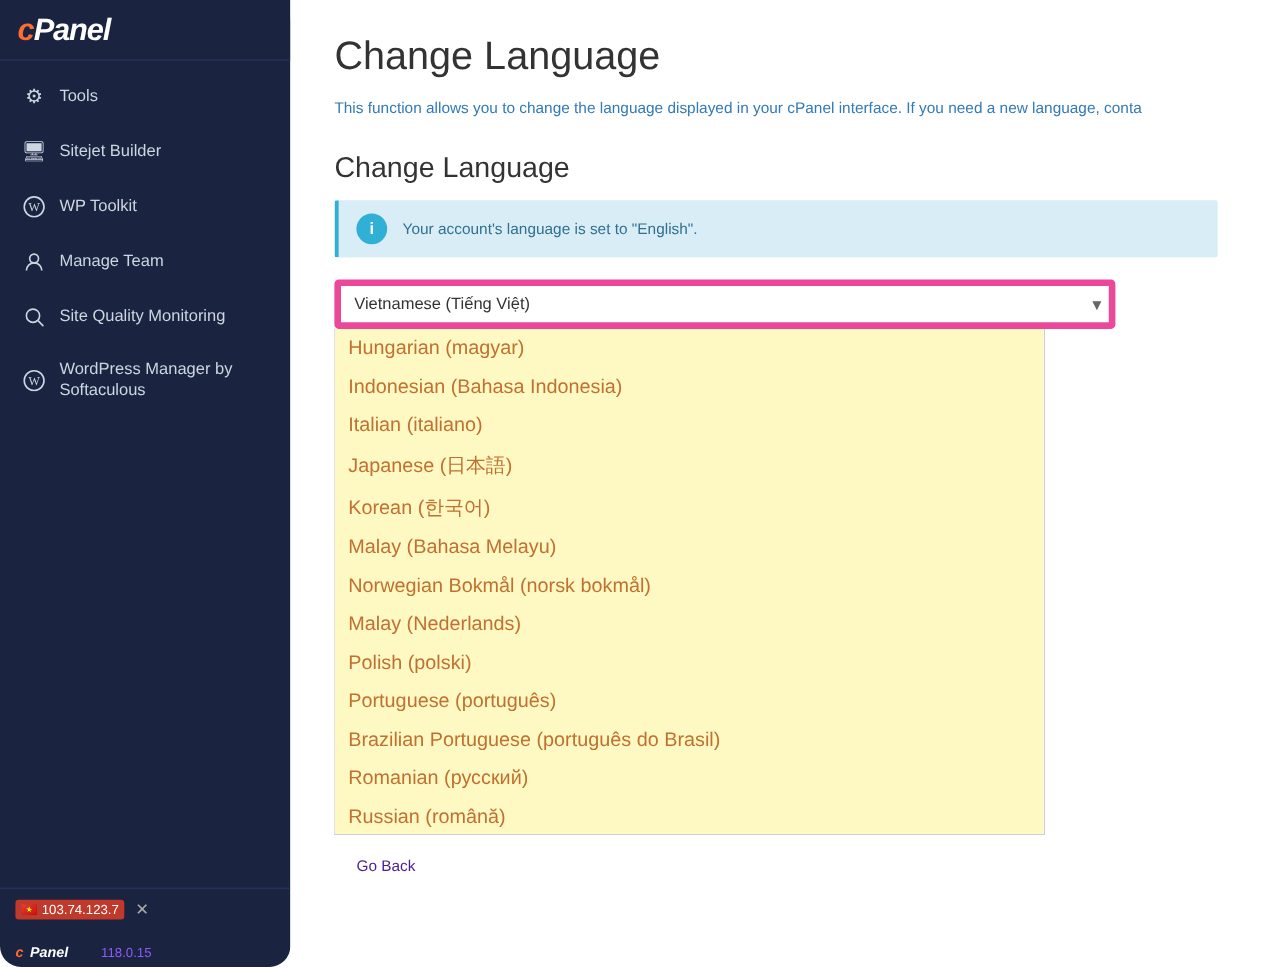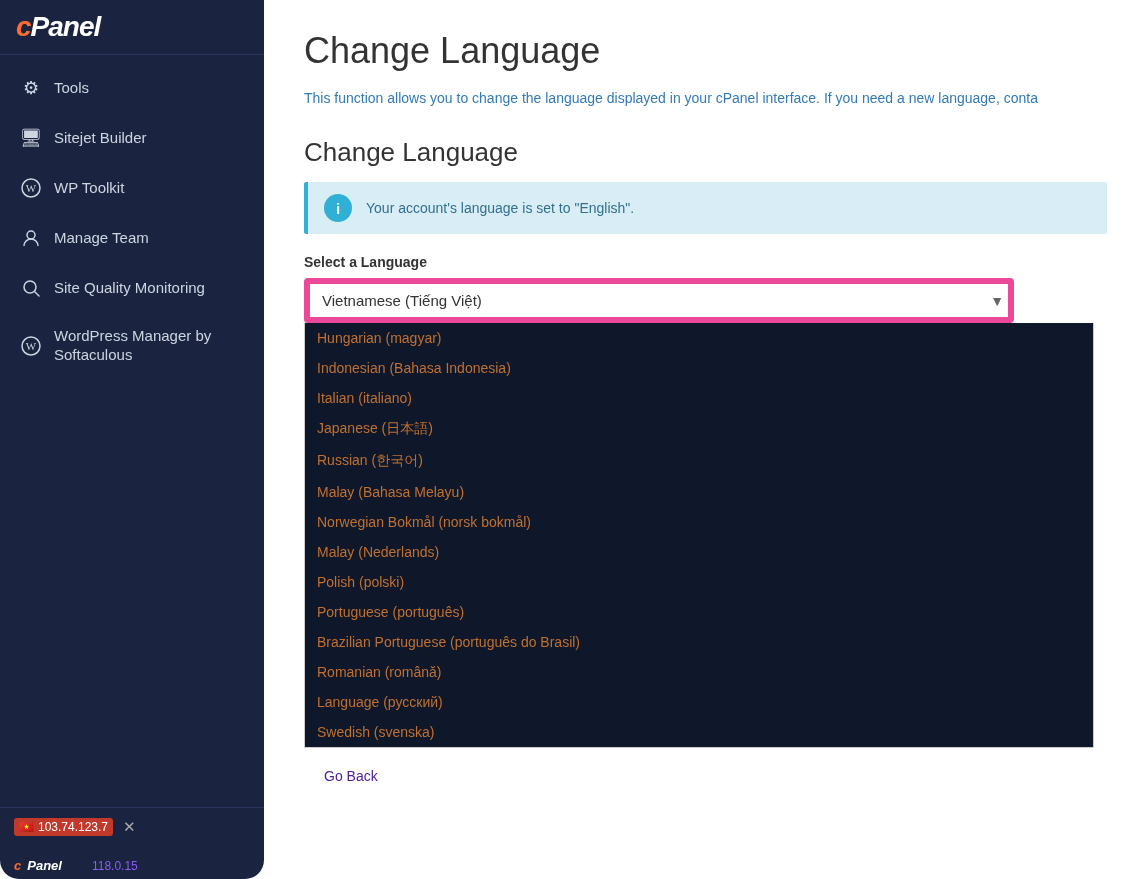--- a/index.html
+++ b/index.html
@@ -191,27 +191,27 @@
       position: absolute;
       right: 10px;
       top: 50%;
       transform: translateY(-50%);
       color: #666;
       pointer-events: none;
       font-size: 14px;
     }
 
     .dropdown-list {
-      width: 790px;
+      width: 646px;
       border: 1px solid #ccc;
       border-top: none;
-      background: #0f172a;
+      background: #fef9c3;
       max-height: 460px;
       overflow-y: scroll;
-      font-size: 14px;
+      font-size: 18px;
     }
 
     .dropdown-item {
       padding: 7px 12px;
       color: #c07030;
       cursor: pointer;
     }
 
     .go-back-link {
       color: #4c1d95;
@@ -301,39 +301,38 @@
 
   <p class="info-text">This function allows you to change the language displayed in your cPanel interface. If you need a new language, conta</p>
 
   <h2 class="section-title">Change Language</h2>
 
   <div class="alert-info">
     <div class="alert-icon">i</div>
     <span class="alert-text">Your account's language is set to "English".</span>
   </div>
 
-  <p class="select-label">Select a Language</p>
 
   <div class="lang-select-wrapper">
     <select class="lang-select" id="lang-select">
     <option value="hu">Hungarian (magyar)</option><option value="id">Indonesian (Bahasa Indonesia)</option><option value="it">Italian (italiano)</option><option value="ja">Japanese (日本語)</option><option value="ko">Korean (한국어)</option><option value="ms">Malay (Bahasa Melayu)</option><option value="nb">Norwegian Bokmål (norsk bokmål)</option><option value="nl">Dutch (Nederlands)</option><option value="pl">Polish (polski)</option><option value="pt">Portuguese (português)</option><option value="pt-br">Brazilian Portuguese (português do Brasil)</option><option value="ro">Romanian (română)</option><option value="ru">Russian (русский)</option><option value="sv">Swedish (svenska)</option><option value="th">Thai (ไทย)</option><option value="tr">Turkish (Türkçe)</option><option value="uk">Ukrainian (українська)</option><option value="vi" selected="">Vietnamese (Tiếng Việt)</option><option value="zh">Chinese (中文)</option><option value="zh-tw">Chinese (Taiwan) (中文（台灣）)</option></select>
     <span class="select-arrow">▼</span>
   </div>
 
   <div class="dropdown-list" id="dropdown-list">
   <div class="dropdown-item">Hungarian (magyar)</div>
       <div class="dropdown-item">Indonesian (Bahasa Indonesia)</div>
       <div class="dropdown-item">Italian (italiano)</div>
       <div class="dropdown-item">Japanese (日本語)</div>
-      <div class="dropdown-item">Russian (한국어)</div>
+      <div class="dropdown-item">Korean (한국어)</div>
       <div class="dropdown-item">Malay (Bahasa Melayu)</div>
       <div class="dropdown-item">Norwegian Bokmål (norsk bokmål)</div>
       <div class="dropdown-item">Malay (Nederlands)</div>
       <div class="dropdown-item">Polish (polski)</div>
       <div class="dropdown-item">Portuguese (português)</div>
       <div class="dropdown-item">Brazilian Portuguese (português do Brasil)</div>
-      <div class="dropdown-item">Romanian (română)</div>
-      <div class="dropdown-item">Language (русский)</div>
+      <div class="dropdown-item">Romanian (русский)</div>
+      <div class="dropdown-item">Russian (română)</div>
       <div class="dropdown-item">Swedish (svenska)</div>
     </div>
 
   <a class="go-back-link" href="#">Go Back</a>
 </main>
 
 </body></html>

